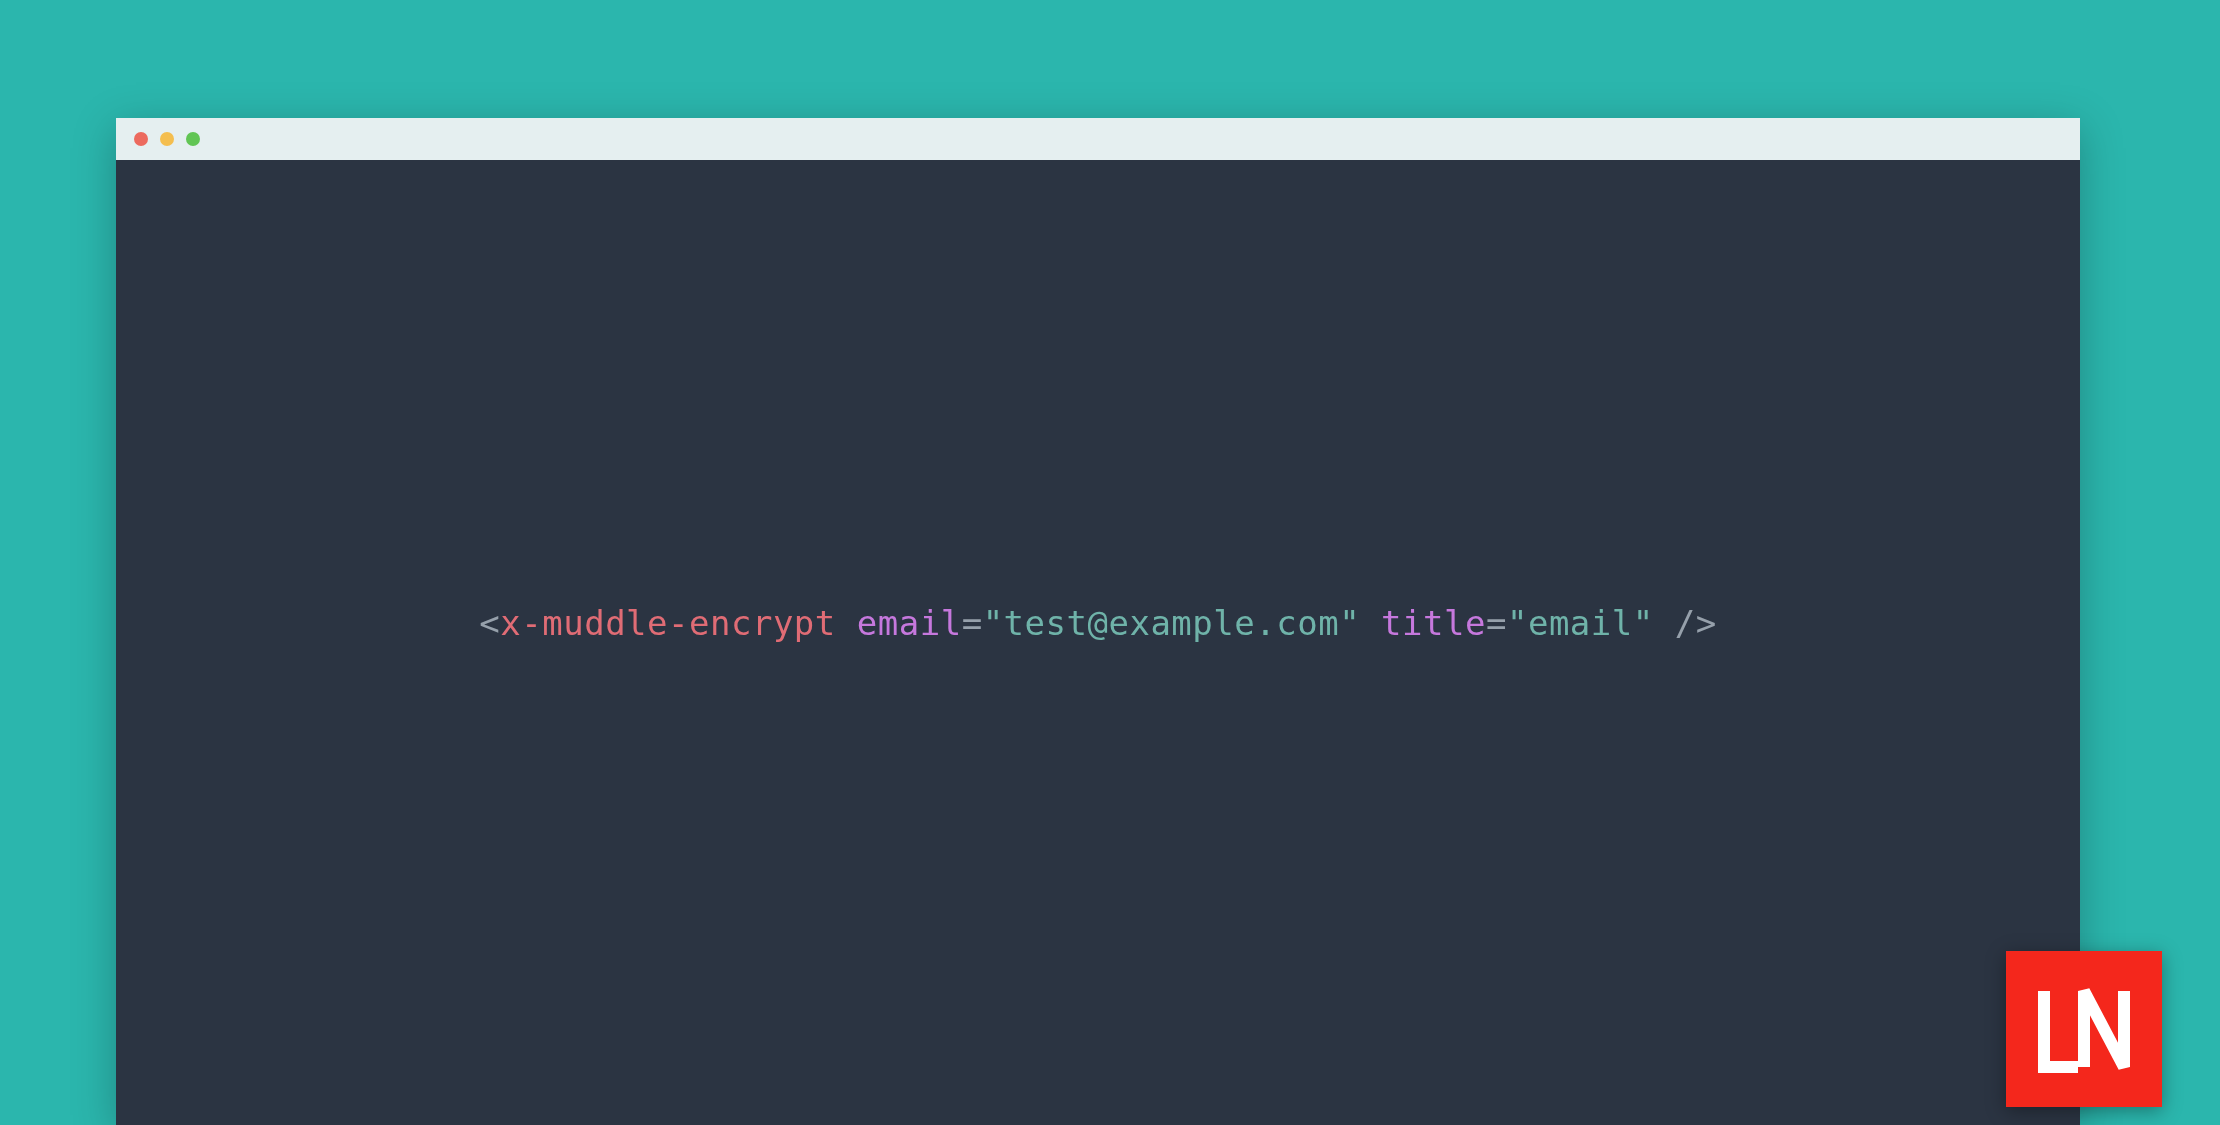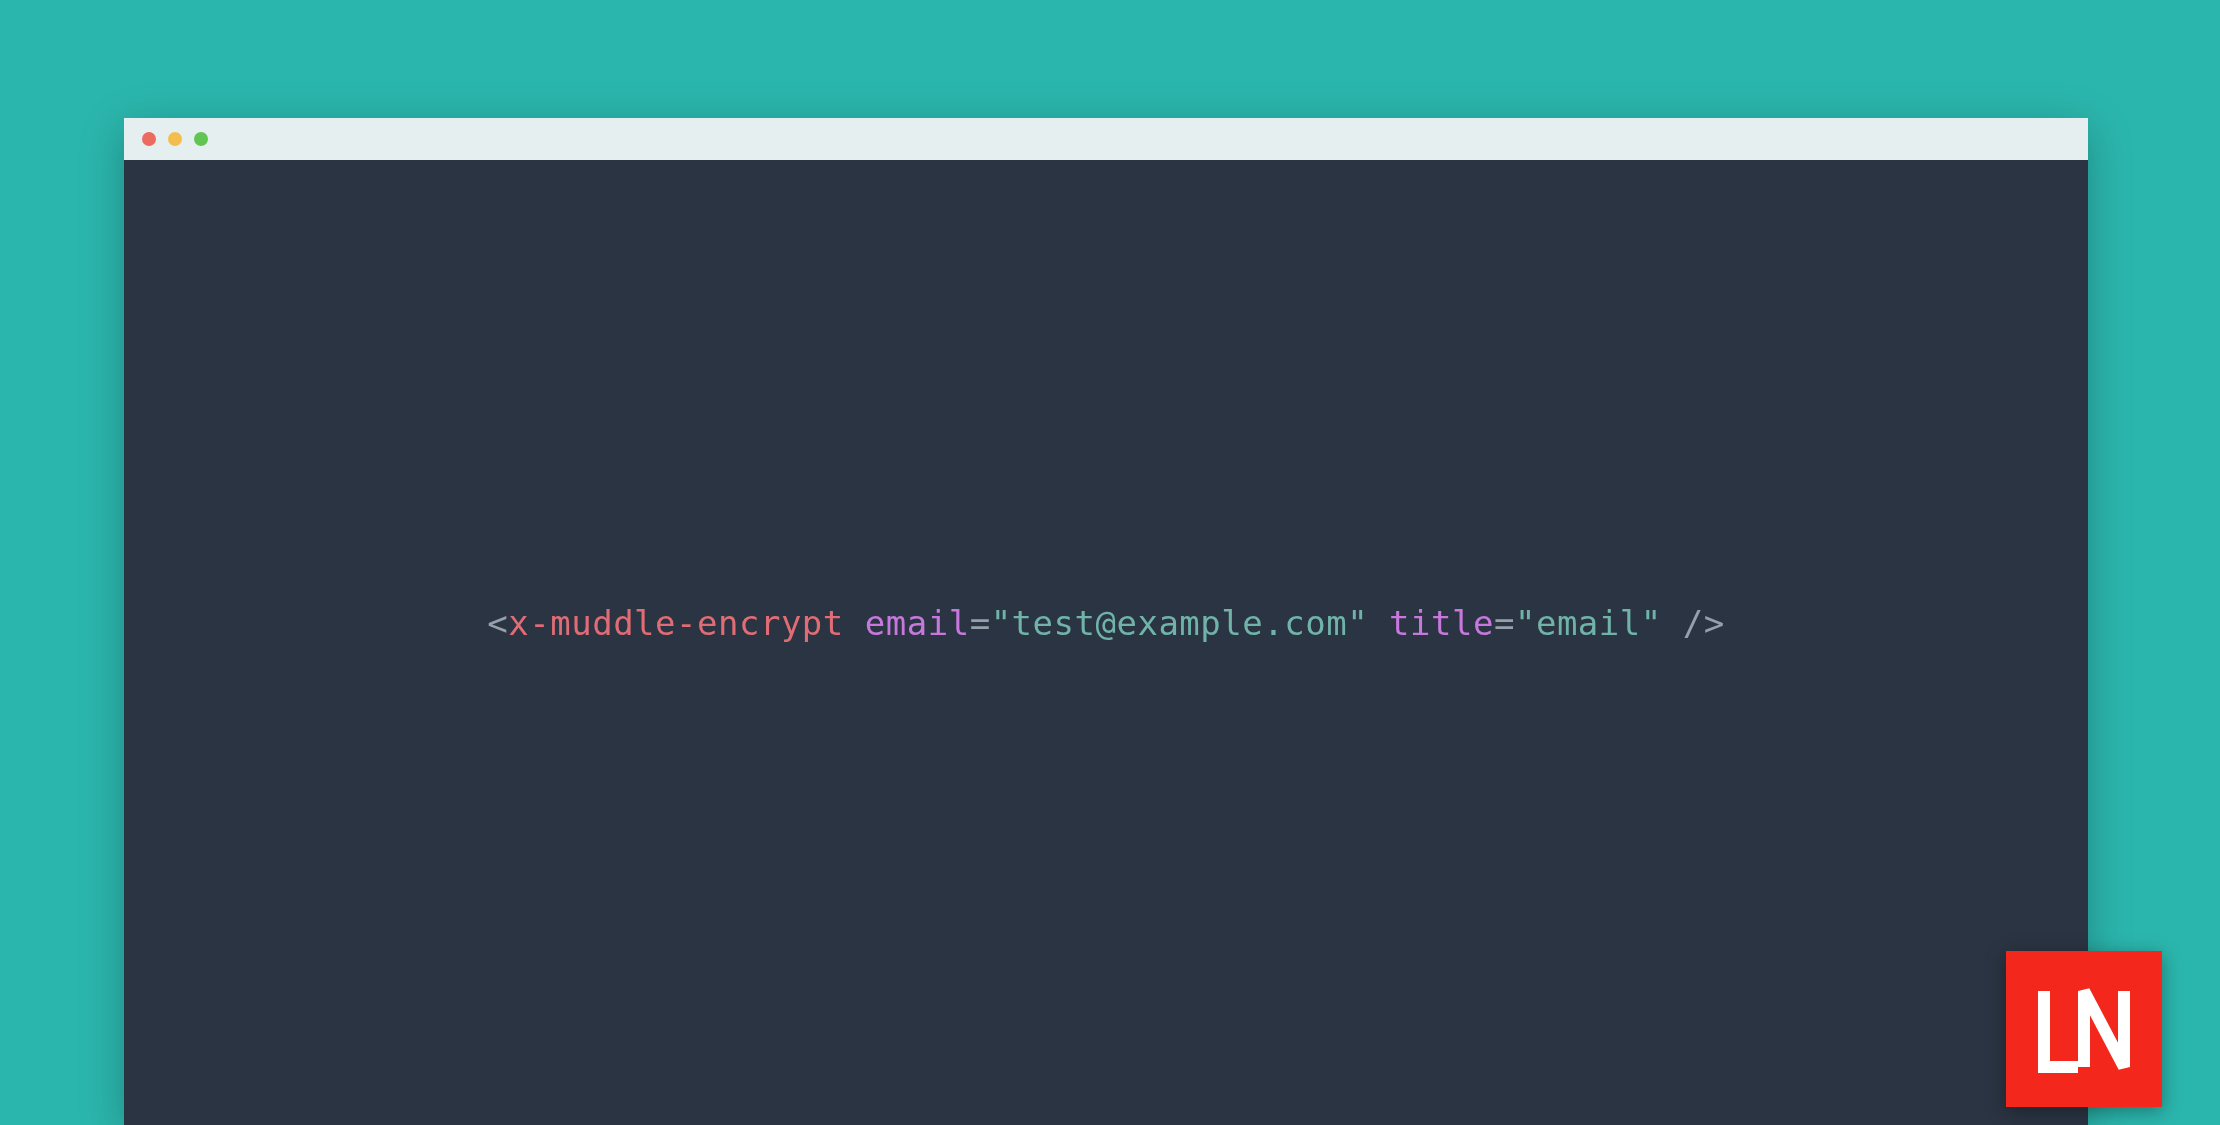--- a/index.html
+++ b/index.html
@@ -5,21 +5,21 @@
   * { margin: 0; padding: 0; box-sizing: border-box; }
   body {
     width: 2220px;
     height: 1125px;
     background: #2bb6ad;
     position: relative;
     font-family: ui-monospace, "SF Mono", Menlo, Consolas, monospace;
   }
   .window {
     position: absolute;
-    left: 124px;
+    left: 116px;
     top: 118px;
     width: 1964px;
     height: 1007px;
     background: #2b3442;
     box-shadow: 0 10px 40px rgba(0,0,0,0.25);
     overflow: hidden;
   }
   .titlebar {
     height: 42px;
     background: #e5eff0;

